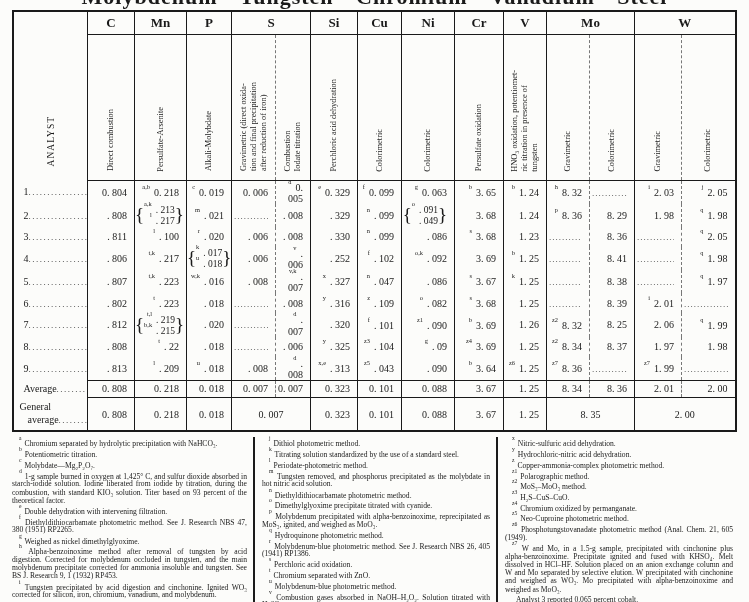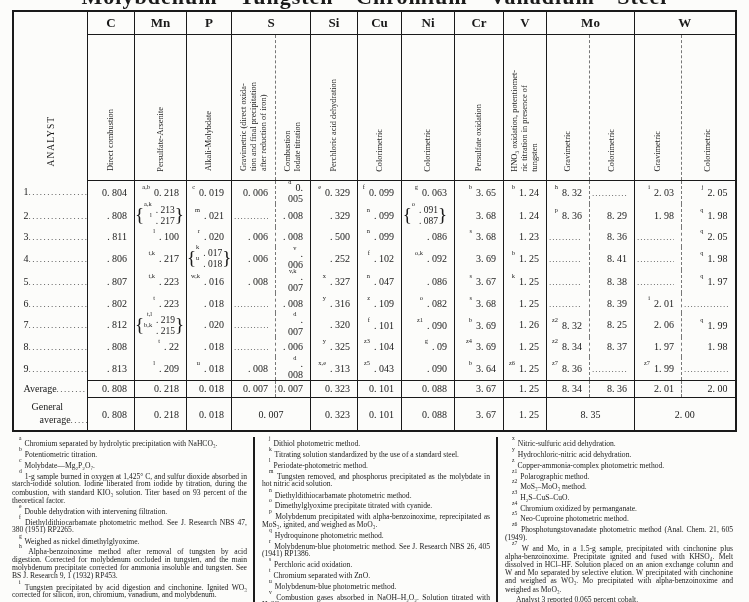--- a/index.html
+++ b/index.html
@@ -37,21 +37,21 @@
   sup.m { font-size:6.4px; position:relative; top:-3px; margin-right:1.5px; }
   .dashline { display:block; overflow:hidden; white-space:nowrap; text-align:left; padding:0 2px; }
   .dashline::after { content:".........................."; letter-spacing:1px; font-size:9px; color:#333; }
   .bwrap { display:inline-flex; align-items:center; }
   .brace { font-size:19px; line-height:0.85; font-weight:400; }
   .bstack { display:inline-flex; flex-direction:column; }
   .bl { font-size:9.5px; line-height:1.08; text-align:right; white-space:nowrap; }
   tr.avg td { height:17px; }
   tr.avg td.val { border-top:1px solid #1a1a1a; border-bottom:1px solid #1a1a1a; }
   tr.gen td { height:34px; vertical-align:middle; }
-  td.gl { line-height:1.25; padding-left:17px; }
+  td.gl { line-height:1.25; padding-left:5px; }
   td.gl .ind { padding-left:8px; }
   td.ctr { text-align:center; padding-right:0; }
   
   .foot { display:flex; margin:5px 8px 0 10px; }
   .fc { width:243px; padding:0 6px 0 2px; }
   .fc + .fc { border-left:2px solid #1a1a1a; padding-left:7px; }
   .fn { font-size:7.6px; line-height:1.08; text-align:justify; text-indent:7px; margin:0; }
   .fn sup.m { font-size:5.6px; top:-2px; margin-right:1px; }
   .plain { text-indent:11px; text-align:left; margin-top:2px; }
 </style>
@@ -163,21 +163,21 @@
           <td class="val sld">
             <span class="dashline"></span>
           </td>
           <td class="val dsh"><span>. 008</span></td>
           <td class="val sld"><span>. 329</span></td>
           <td class="val sld"><sup class="m">n</sup> <span>. 099</span></td>
           <td class="val sld"><span class="bwrap">
               <span class="brace">{</span>
               <span class="bstack">
                 <span class="bl"><sup class="m">o</sup> . 091</span>
-                <span class="bl">. 087</span>
+                <span class="bl">. 049</span>
               </span>
               <span class="brace">}</span>
             </span></td>
           <td class="val sld"><span>3. 68</span></td>
           <td class="val sld"><span>1. 24</span></td>
           <td class="val sld"><sup class="m">p</sup> <span>8. 36</span></td>
           <td class="val dsh"><span>8. 29</span></td>
           <td class="val sld"><span>1. 98</span></td>
           <td class="val dsh"><sup class="m">q</sup> <span>1. 98</span></td>
         </tr>
@@ -186,21 +186,21 @@
             <span class="lw">
               <span>3</span>
               <span class="leader"></span>
             </span>
           </td>
           <td class="val sld"><span>. 811</span></td>
           <td class="val sld"><sup class="m">l</sup> <span>. 100</span></td>
           <td class="val sld"><sup class="m">r</sup> <span>. 020</span></td>
           <td class="val sld"><span>. 006</span></td>
           <td class="val dsh"><span>. 008</span></td>
-          <td class="val sld"><span>. 500</span></td>
+          <td class="val sld"><span>. 330</span></td>
           <td class="val sld"><sup class="m">n</sup> <span>. 099</span></td>
           <td class="val sld"><span>. 086</span></td>
           <td class="val sld"><sup class="m">s</sup> <span>3. 68</span></td>
           <td class="val sld"><span>1. 23</span></td>
           <td class="val sld">
             <span class="dashline"></span>
           </td>
           <td class="val dsh"><span>8. 36</span></td>
           <td class="val sld">
             <span class="dashline"></span>

